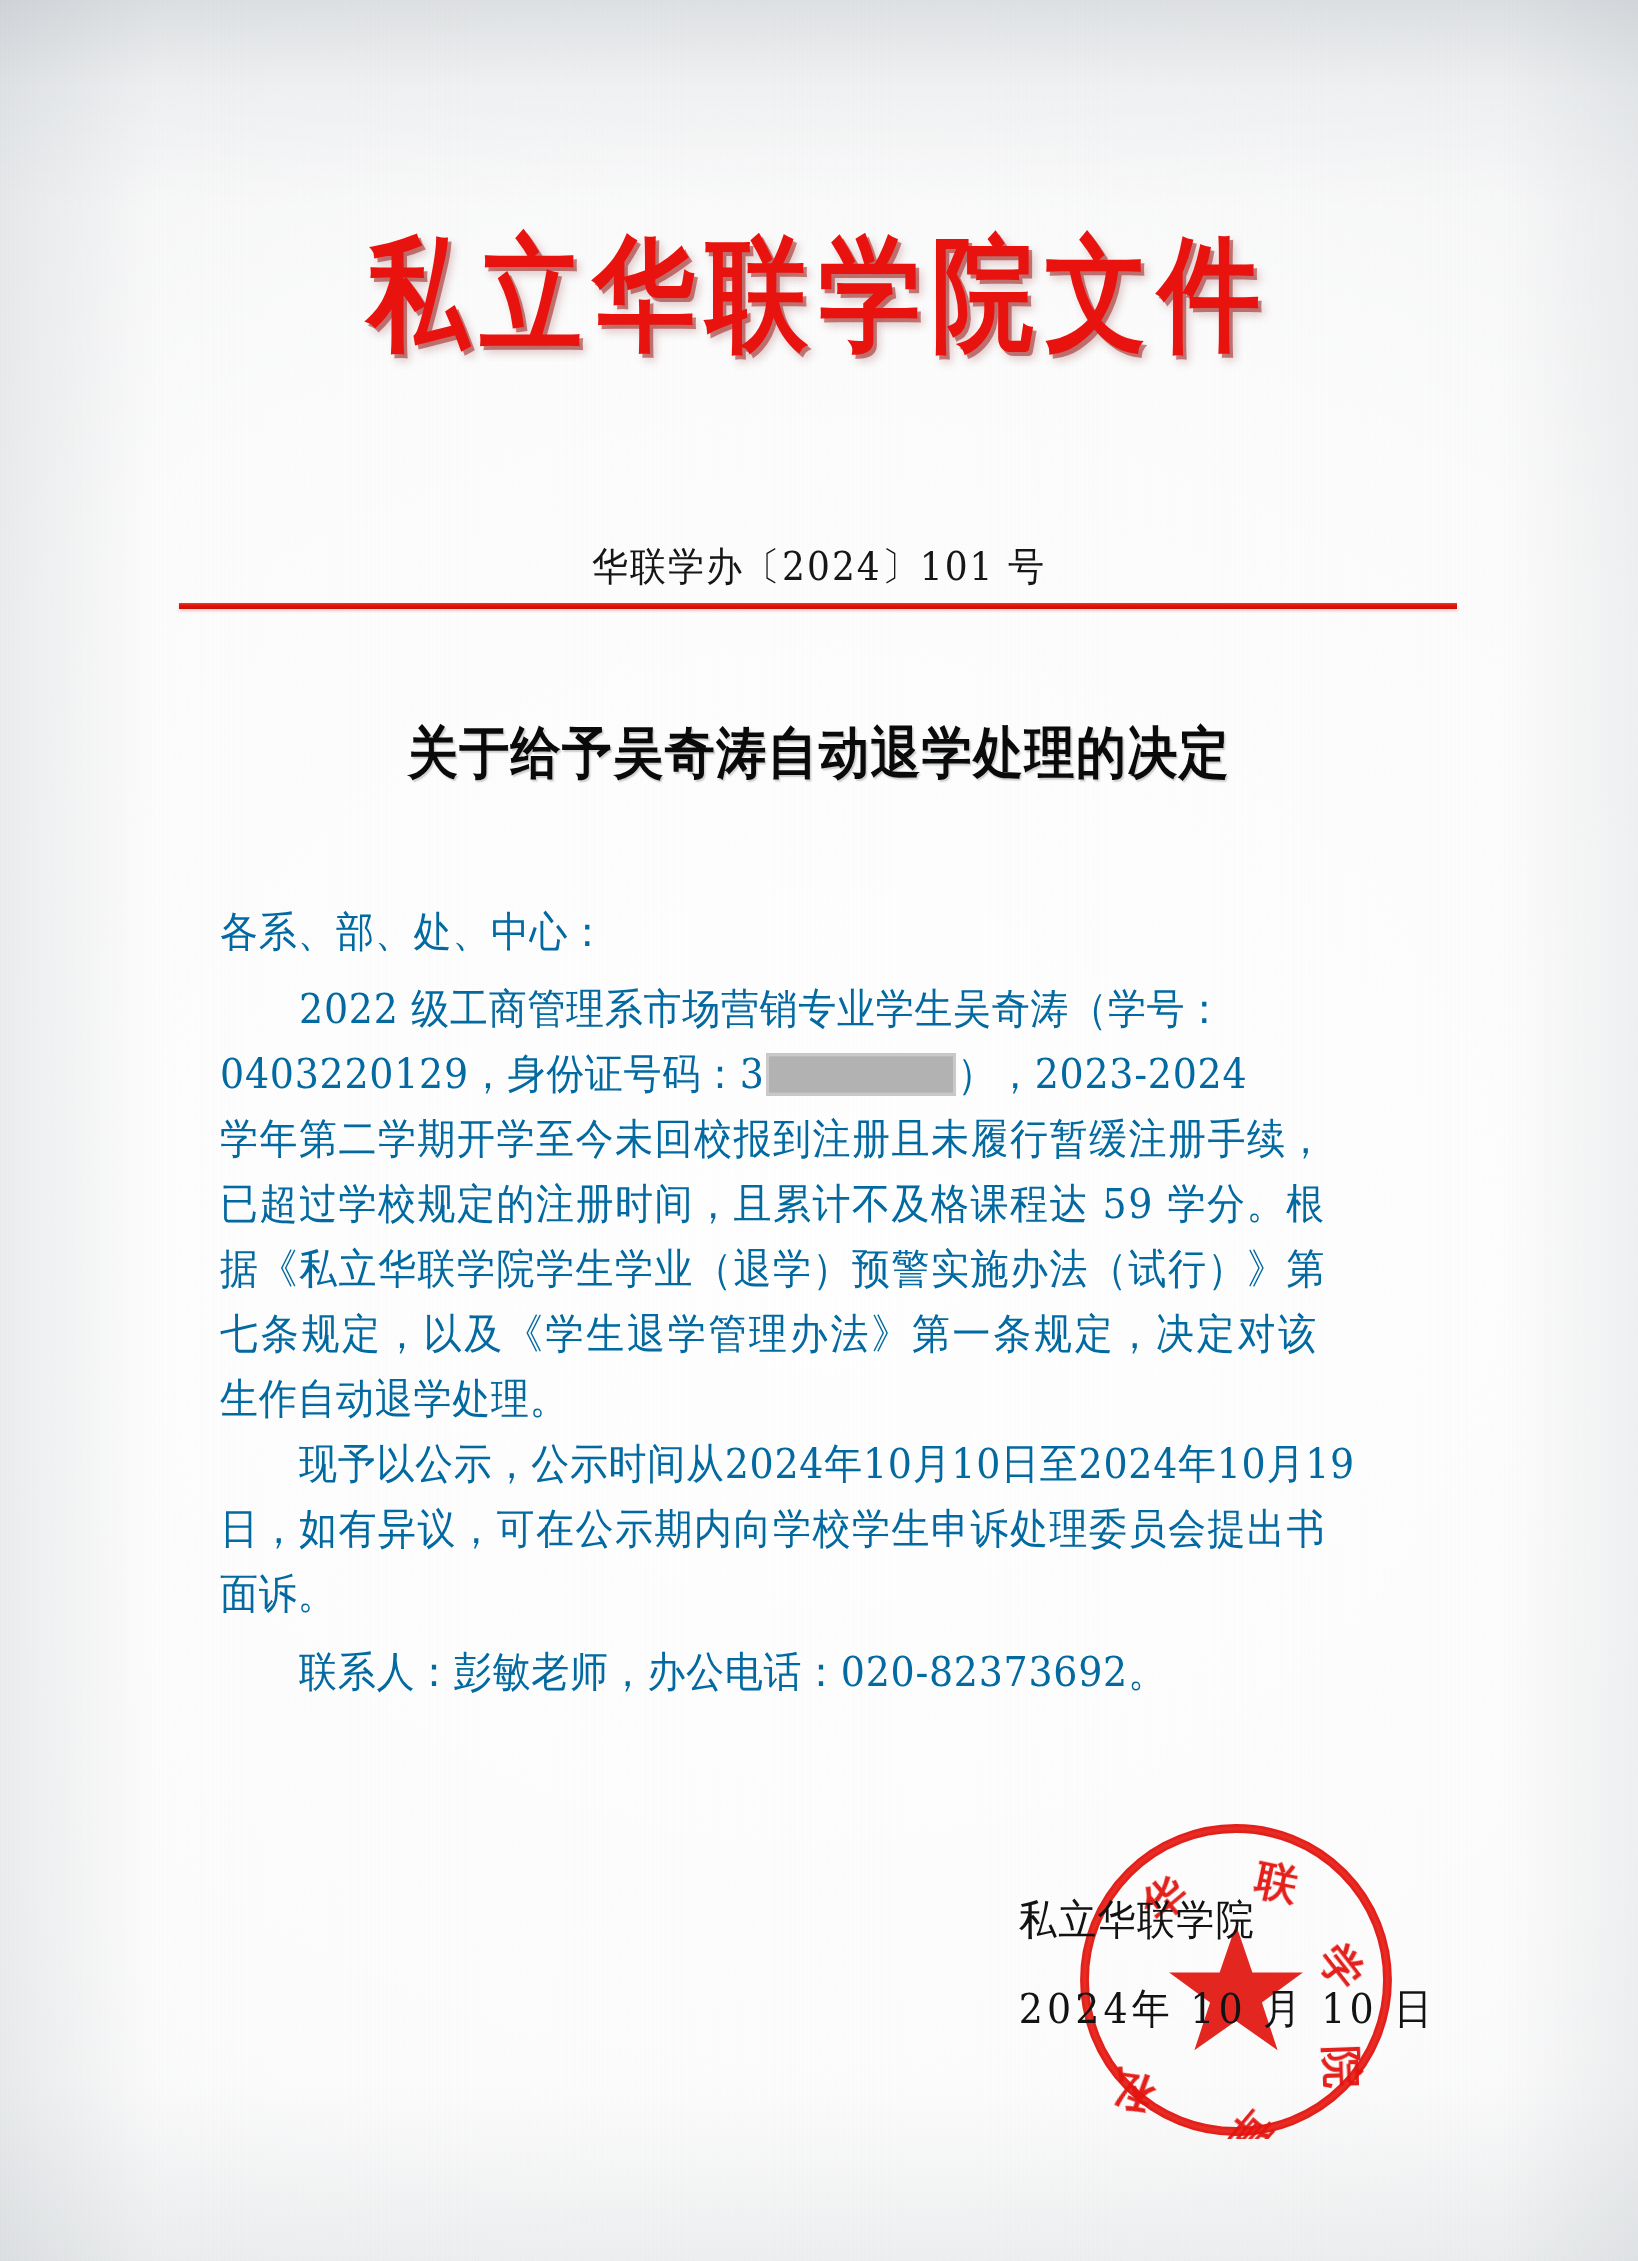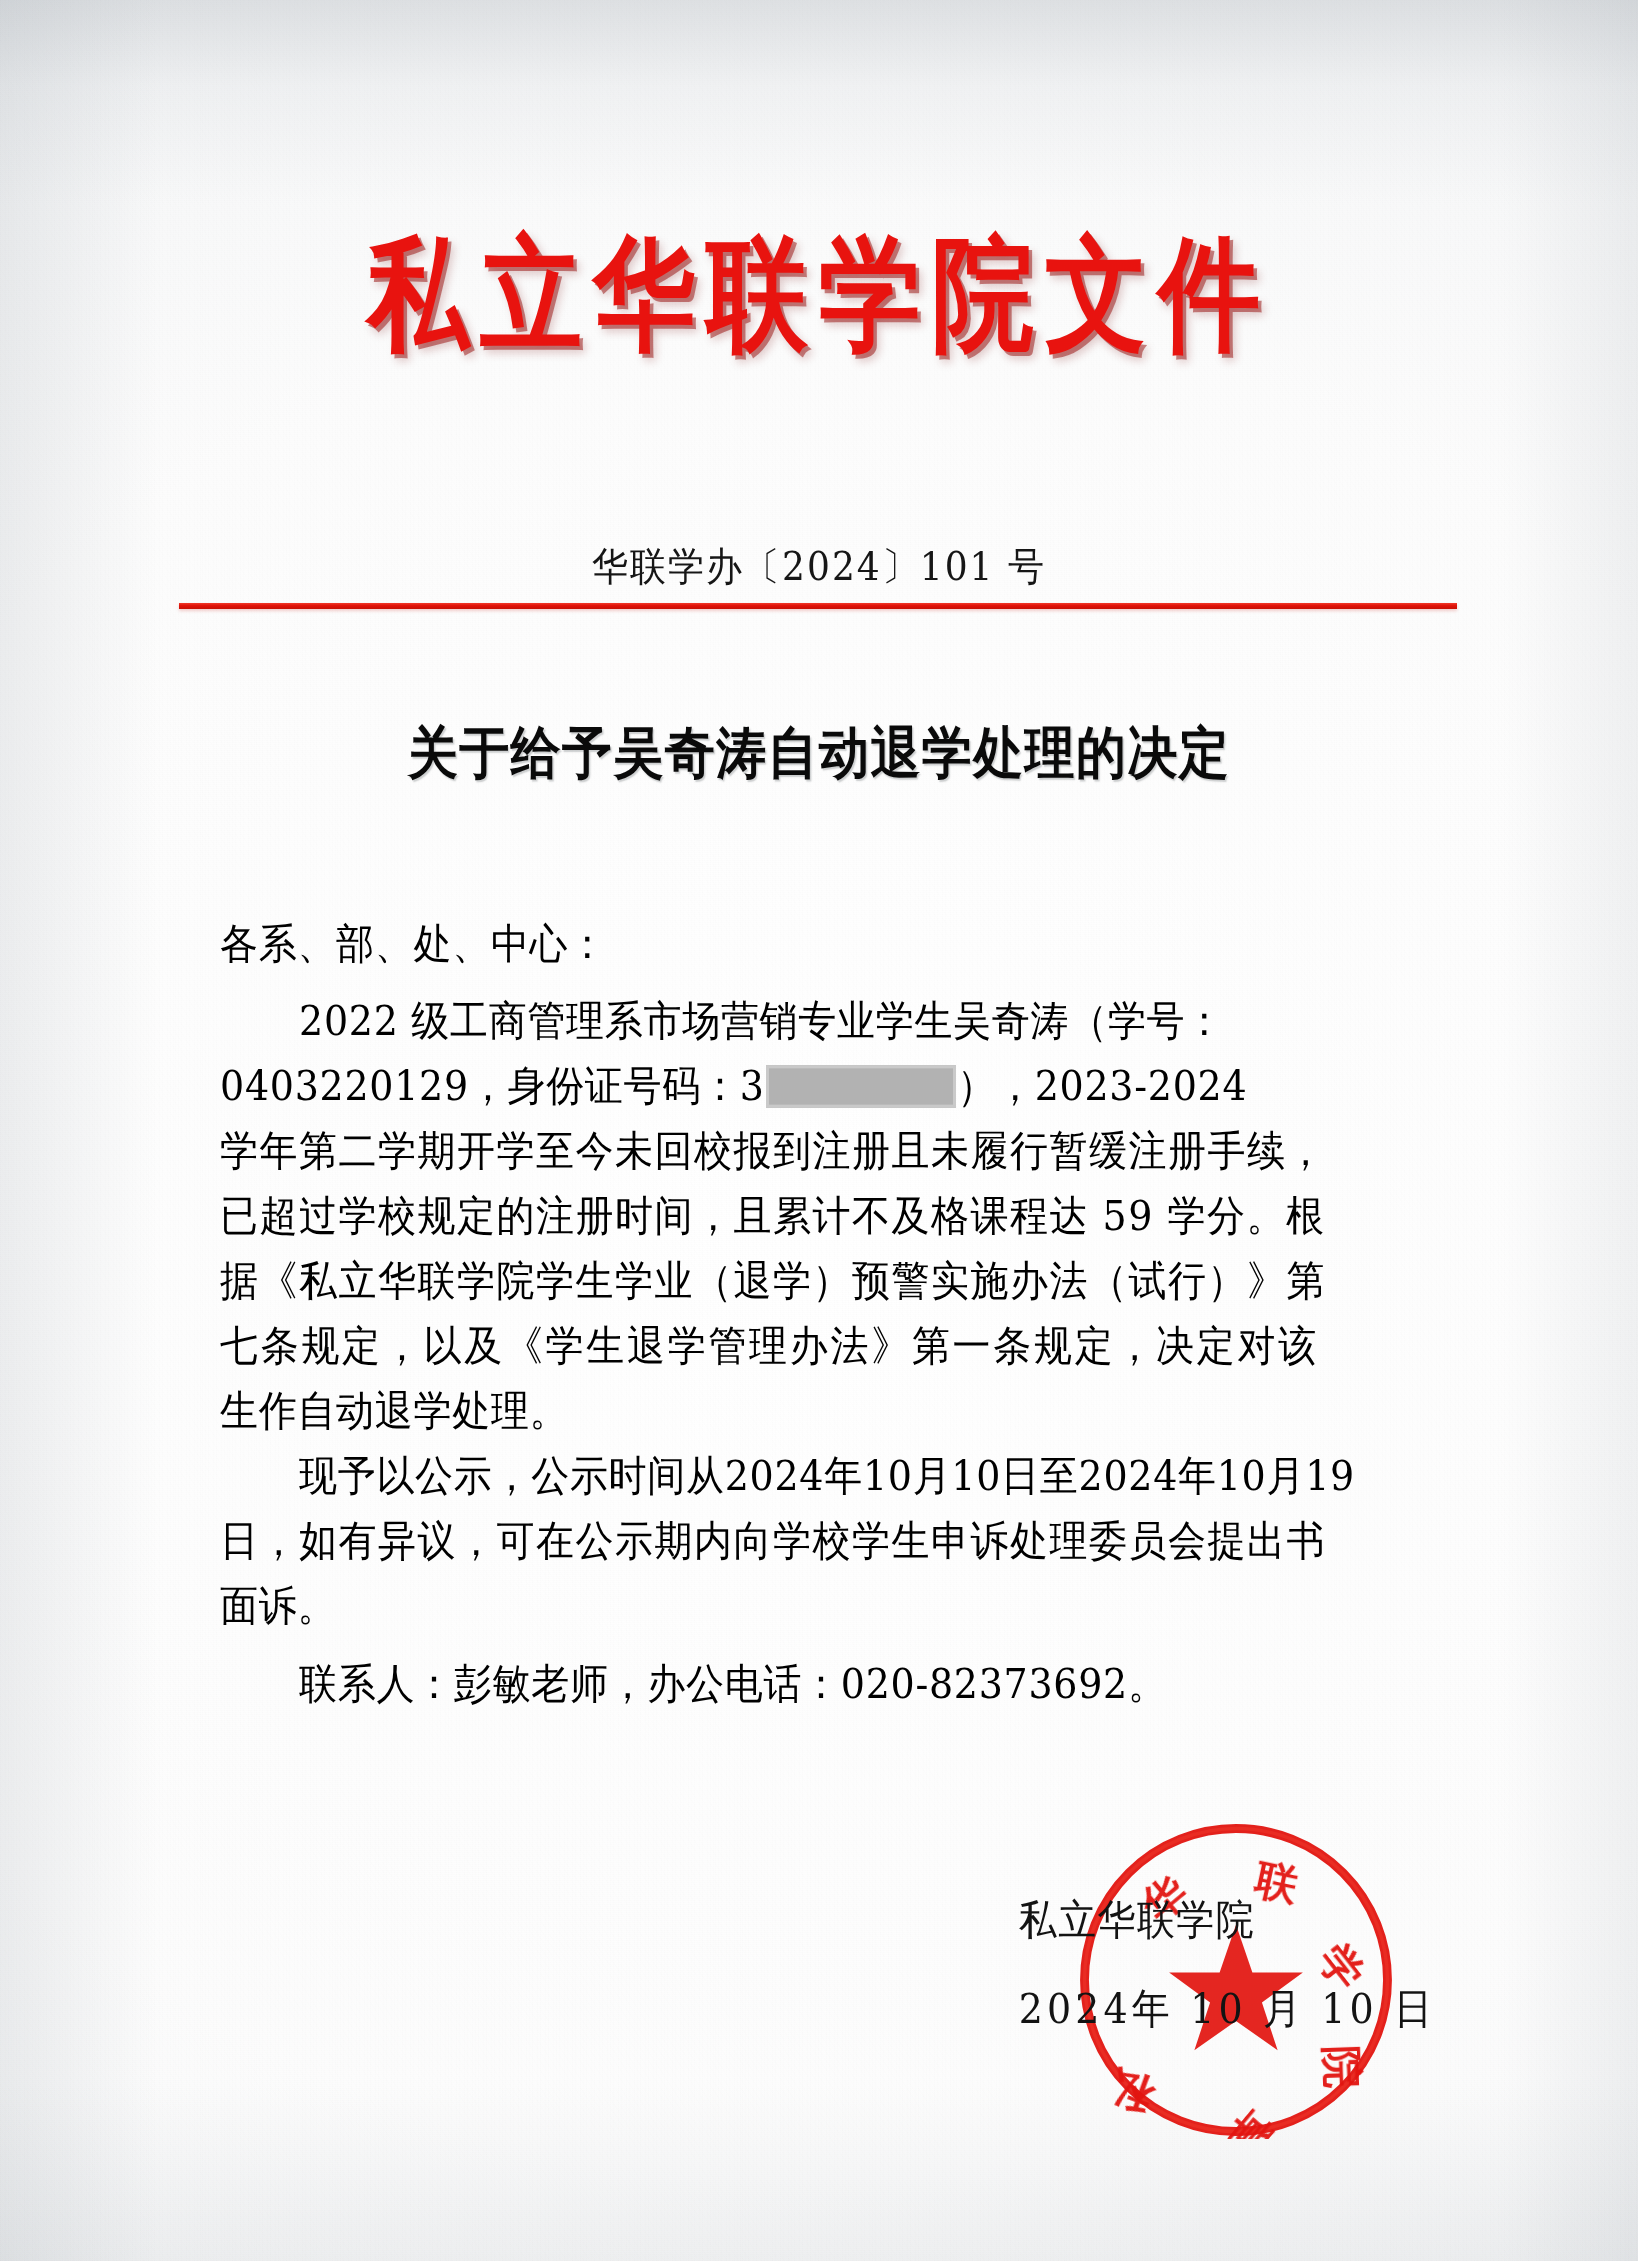--- a/index.html
+++ b/index.html
@@ -127,23 +127,22 @@
   }
 
   
   .body-block {
     position: absolute;
     left: 220px;
     top: 900px;
     width: 1222px;
     font-size: 38px;
     line-height: 65px;
-    color: #000000;
+    color: #0369a1;
     letter-spacing: 0.7px;
-    margin-top: 12px;
   }
   .body-line {
     white-space: nowrap;
     transform: scaleY(1.10);
     transform-origin: 0 50%;
   }
   .body-line.gap-before { margin-top: 12.3px; }
   .indent-2 { padding-left: 79px; }
 
   

